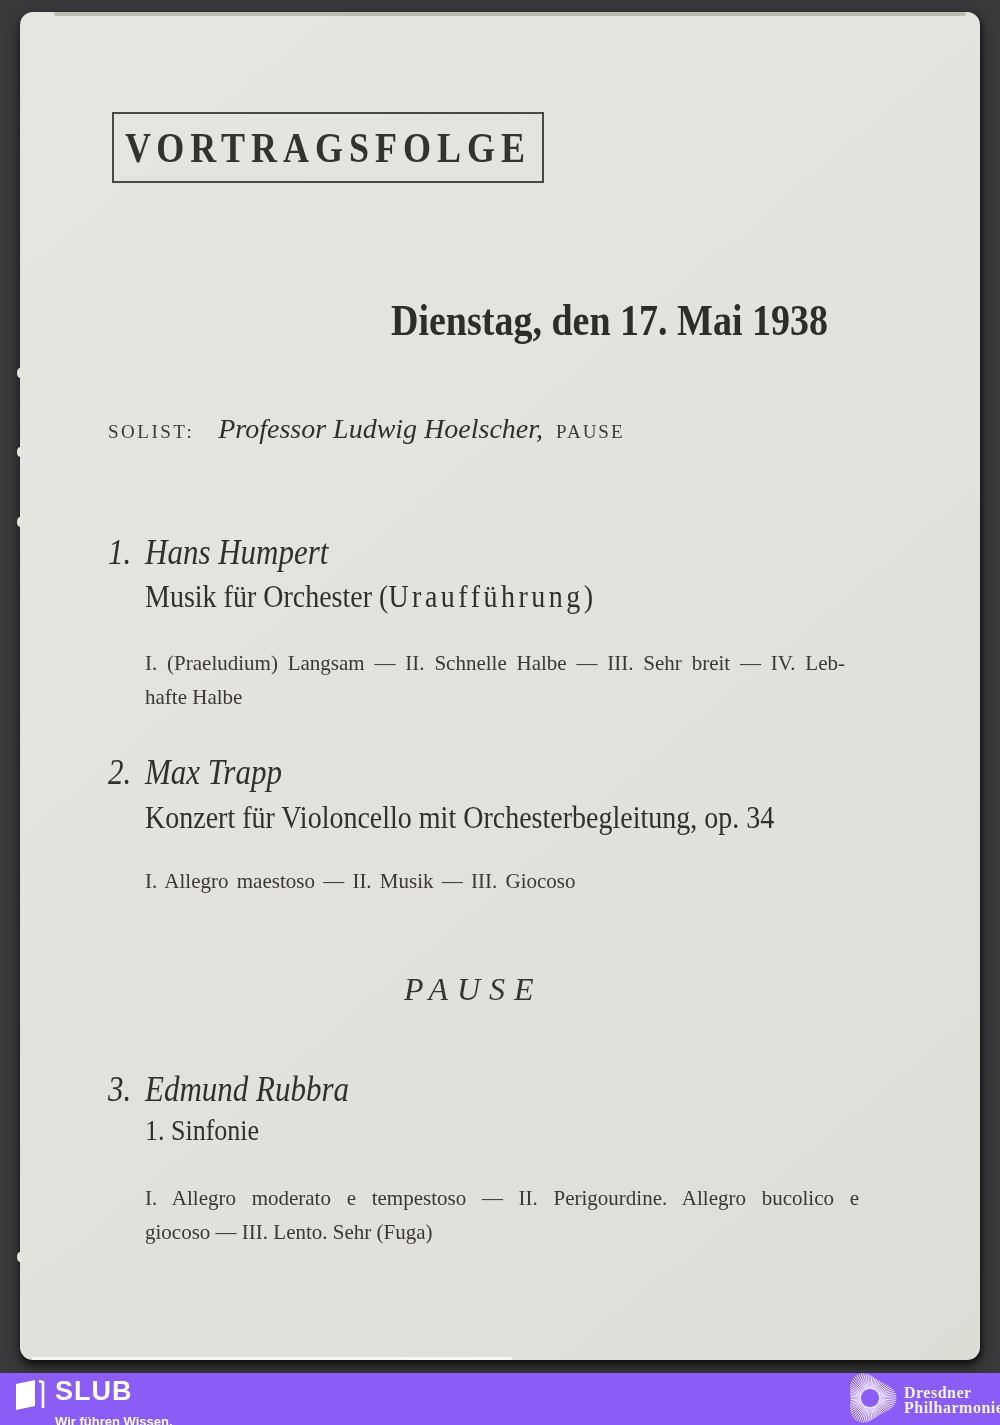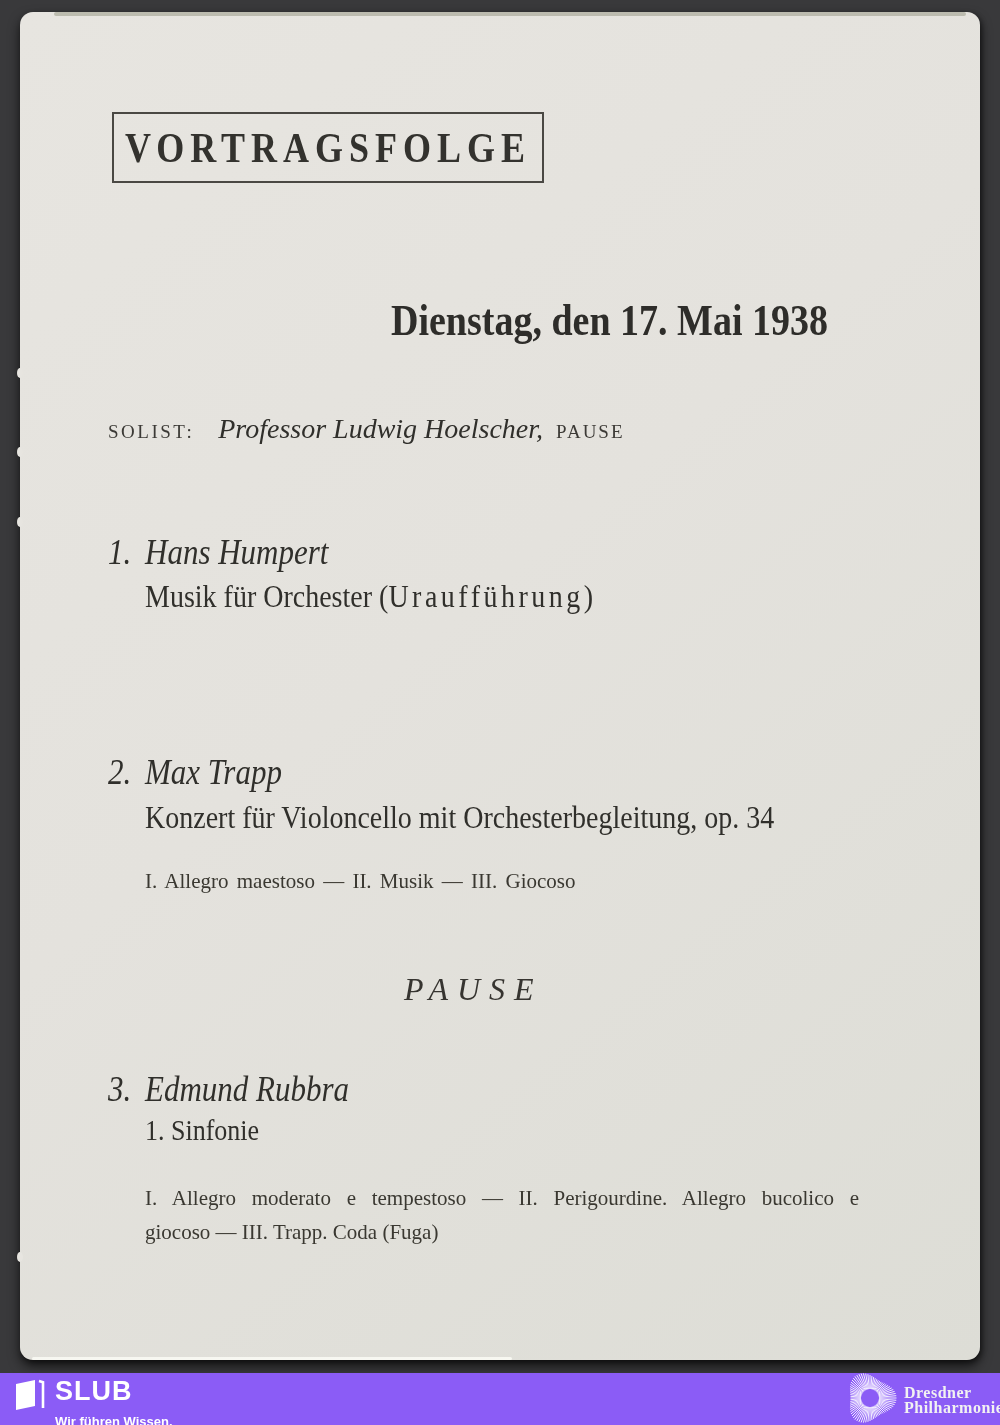--- a/index.html
+++ b/index.html
@@ -89,20 +89,24 @@
       <span class="instr">PAUSE</span>
     </div>
 
     <div class="composer tall" style="top:522px">
       <span class="num">1.</span>
       <span>Hans Humpert</span>
     </div>
     <div class="work tall" style="top:569px">
       <span>Musik für Orchester (</span><span class="sperr">Uraufführung</span><span>)</span>
     </div>
+    <div class="movs" style="top:634px;width:700px">
+      <div class="l1j">I. (Praeludium) Langsam — II. Schnelle Halbe — III. Sehr breit — IV. Leb-</div>
+      <div>hafte Halbe</div>
+    </div>
 
     <div class="composer tall" style="top:742px">
       <span class="num">2.</span>
       <span>Max Trapp</span>
     </div>
     <div class="work tall" style="top:790px">
       <span>Konzert für Violoncello mit Orchesterbegleitung, op. 34</span>
     </div>
     <div class="movs spread" style="top:852px;width:700px">
       <div>I. Allegro maestoso — II. Musik — III. Giocoso</div>
@@ -112,21 +116,21 @@
 
     <div class="composer tall" style="top:1059px">
       <span class="num">3.</span>
       <span>Edmund Rubbra</span>
     </div>
     <div class="work tall" style="top:1104px;font-size:26px">
       <span>1. Sinfonie</span>
     </div>
     <div class="movs" style="top:1169px;width:714px">
       <div class="l1j">I. Allegro moderato e tempestoso — II. Perigourdine. Allegro bucolico e</div>
-      <div>giocoso — III. Trapp. Coda (Fuga)</div>
+      <div>giocoso — III. Lento. Sehr (Fuga)</div>
     </div>
   </div>
 
   <div class="footer">
     <div class="slub">
       <svg class="slub-icon" viewBox="0 0 30 32">
         <polygon points="1,5 20,1 20,27 1,31" fill="#ffffff"></polygon>
         <polyline points="24,2 28,3.2 28,29" fill="none" stroke="#ffffff" stroke-width="2.6"></polyline>
       </svg>
       <div class="slub-text">

